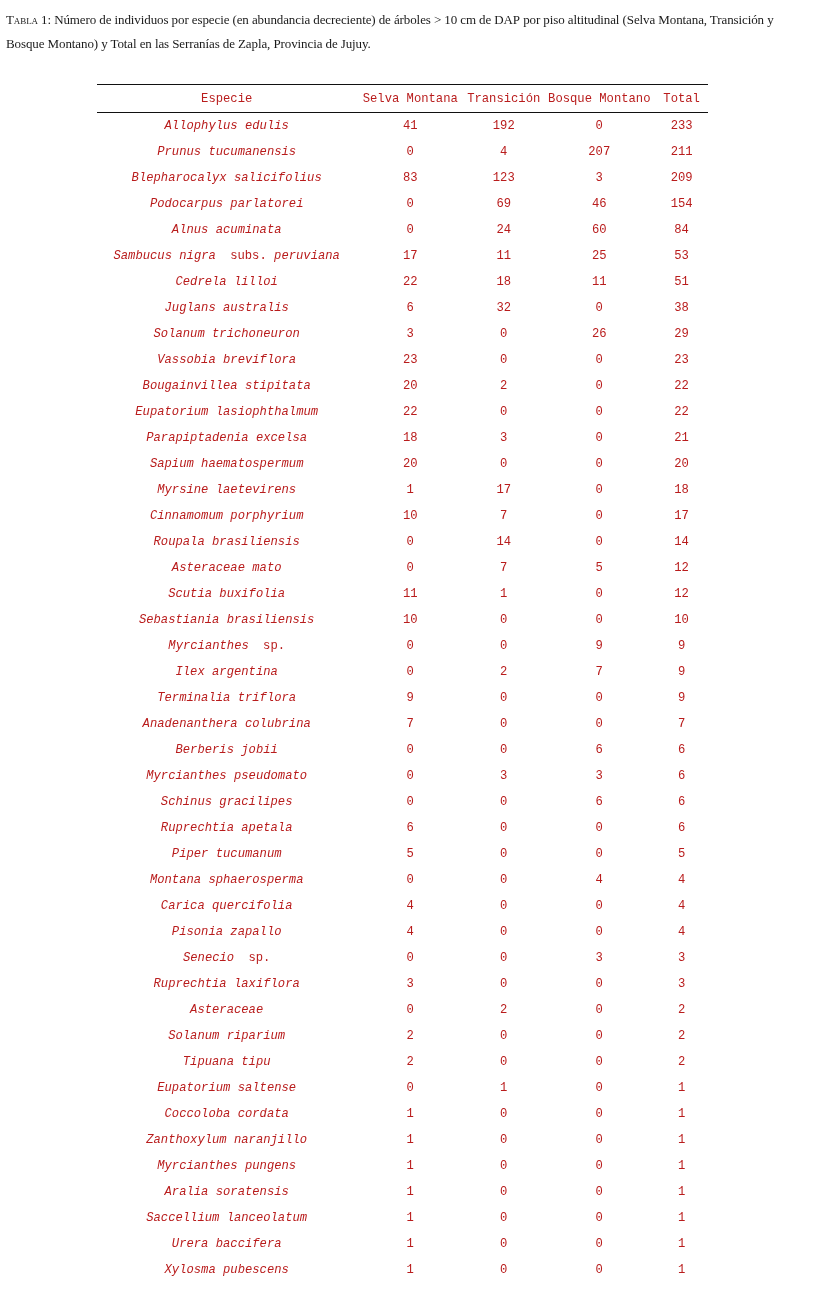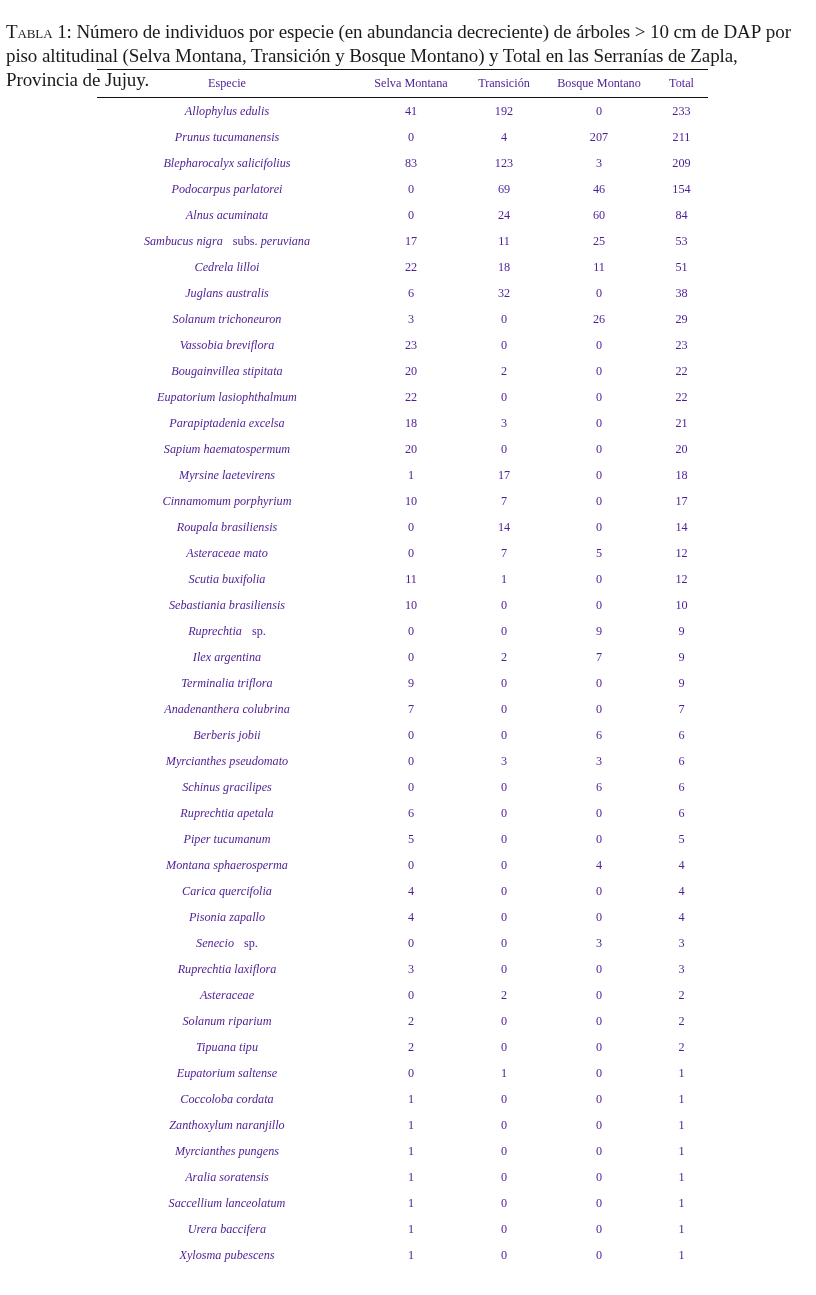--- a/index.html
+++ b/index.html
@@ -1,27 +1,27 @@
 <!DOCTYPE html>
 <html><head>
 <meta charset="utf-8">
 <style>
   html, body { margin: 0; padding: 0; background: #ffffff; }
   body { width: 816px; height: 1295px; position: relative; overflow: hidden; color: #1a1a1a; }
   .caption {
-    position: absolute; left: 6px; top: 20px; width: 806px;
-    font-family: "Liberation Serif", serif; font-size: 19px; line-height: 24px;
+    position: absolute; left: 6px; top: 8px; width: 806px;
+    font-family: "Liberation Serif", serif; font-size: 13px; line-height: 24px;
     color: #1a1a1a; letter-spacing: -0.1px;
   }
   .caption .label { font-variant: small-caps; }
   .caption .sc { font-variant: small-caps; }
   table.data {
-    position: absolute; left: 97px; top: 69px; width: 611px;
+    position: absolute; left: 97px; top: 84px; width: 611px;
     border-collapse: collapse;
-    font-family: Liberation Serif, serif; font-size: 12.2px; color: #4c1d95;
+    font-family: Liberation Mono, monospace; font-size: 12.2px; color: #b91c1c;
   }
   table.data thead th {
     font-weight: normal; height: 27px; padding: 0 3px;
     border-top: 1.3px solid #111; border-bottom: 1.3px solid #111;
     text-align: center; white-space: nowrap;
   }
   table.data tbody td {
     height: 26px; padding: 0 3px; text-align: center; white-space: nowrap;
   }
   col.c-sp { width: 260px; }
@@ -191,21 +191,21 @@
         <td>12</td>
       </tr>
       <tr>
         <td><span class="sp-name">Sebastiania brasiliensis</span></td>
         <td>10</td>
         <td>0</td>
         <td>0</td>
         <td>10</td>
       </tr>
       <tr>
-        <td><span class="sp-name">Ruprechtia</span><span class="sp-rest"> sp.</span></td>
+        <td><span class="sp-name">Myrcianthes</span><span class="sp-rest"> sp.</span></td>
         <td>0</td>
         <td>0</td>
         <td>9</td>
         <td>9</td>
       </tr>
       <tr>
         <td><span class="sp-name">Ilex argentina</span></td>
         <td>0</td>
         <td>2</td>
         <td>7</td>

